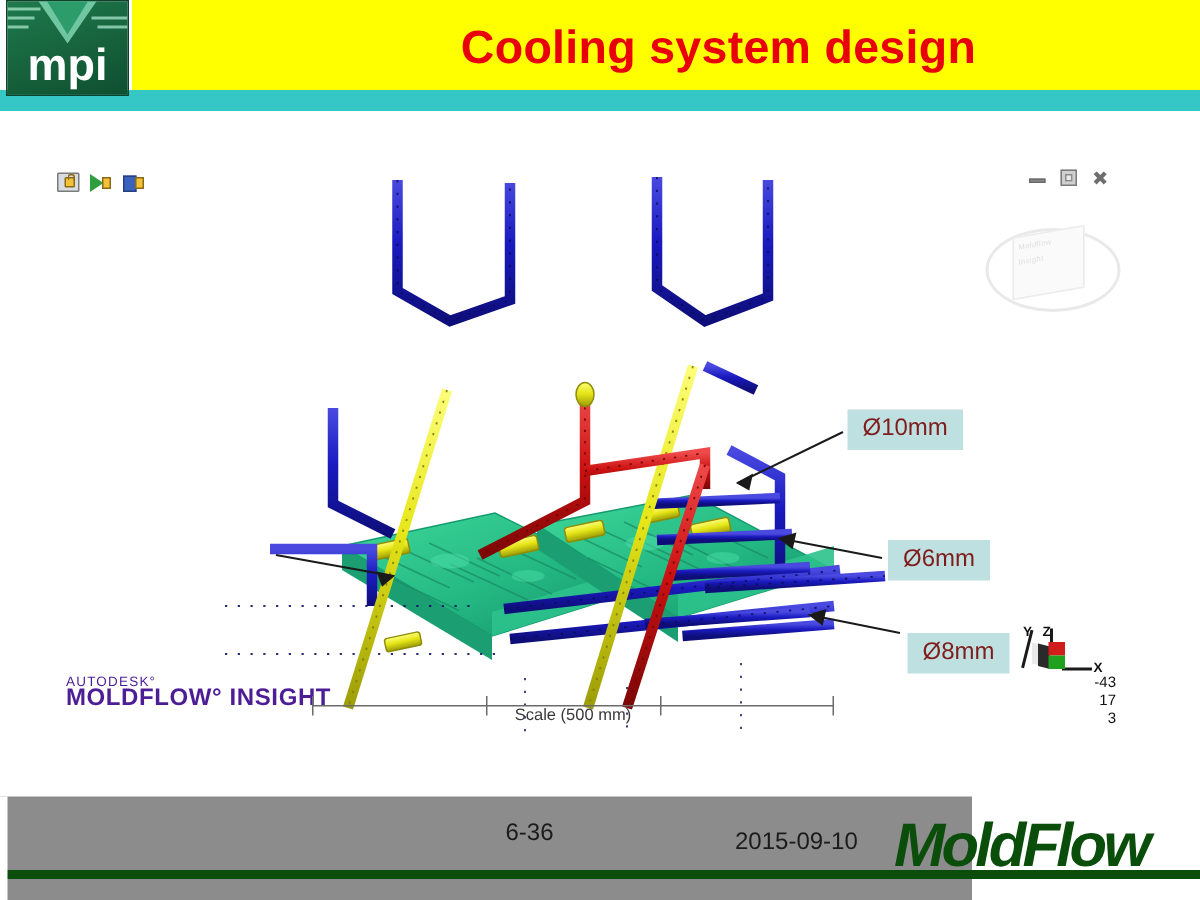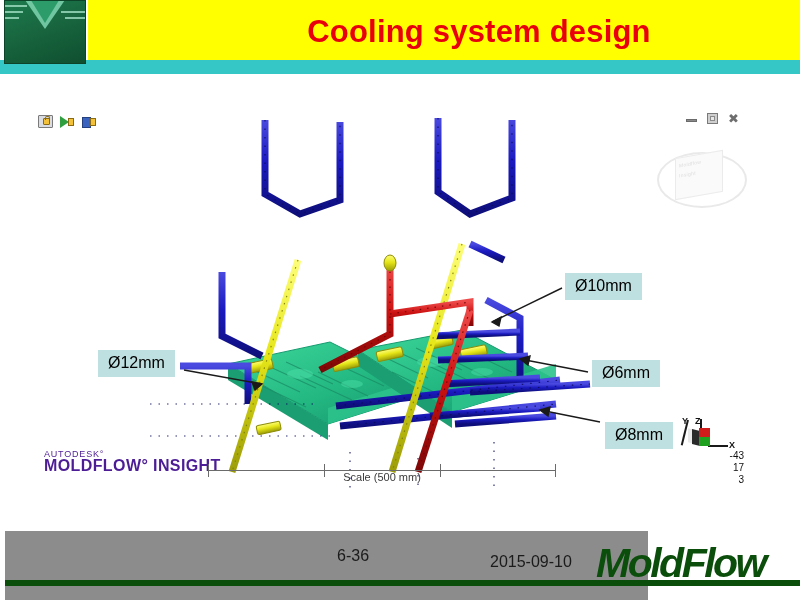--- a/index.html
+++ b/index.html
@@ -114,21 +114,21 @@
     position:absolute;left:20px;top:8px;width:46px;height:40px;
     background:#f0f0f0;border:1px solid #c4c4c4;transform:skewY(-10deg);
   }
   .ghost .blk span{
     display:block;font-size:5px;color:#9a9a9a;padding:4px 3px 0 3px;
     font-family:"Liberation Sans",sans-serif;letter-spacing:.3px;
   }
 
   
   .lbl{
-    position:absolute;background:#bfe0e0;color:#000000;
+    position:absolute;background:#bfe0e0;color:#7f1d1d;
     font-size:16px;font-family:"Liberation Sans", sans-serif;
     padding:4px 10px 5px 10px;white-space:nowrap;
   }
   .lbl-10{left:565px;top:199px;}
   .lbl-12{left:98px;top:276px;}
   .lbl-6{left:592px;top:286px;}
   .lbl-8{left:605px;top:348px;}
 
   
   .autodesk{
@@ -211,20 +211,21 @@
   <div class="teal-strip-left"></div>
 
   <div class="mpi-logo">
     <div class="mpi-line mpi-l1"></div>
     <div class="mpi-line mpi-l2"></div>
     <div class="mpi-line mpi-l3"></div>
     <div class="mpi-line mpi-l4"></div>
     <div class="mpi-line mpi-l5"></div>
     <div class="mpi-tri"></div>
     <div class="mpi-tri2"></div>
+    <div class="mpi-text">mpi</div>
   </div>
 
   <div class="canvas">
 
     <div class="toolbar">
       <div class="tb-ico">
         <div class="ico-frame">
             <div class="lock"></div>
           </div>
       </div>
@@ -426,21 +427,20 @@
 
         <line x1="588" y1="298" x2="520" y2="285"></line>
         <polygon points="520,285 530,282 528,291"></polygon>
 
         <line x1="600" y1="348" x2="540" y2="336"></line>
         <polygon points="540,336 550,333 548,342"></polygon>
       </g>
     </svg>
 
     <div class="lbl lbl-10">Ø10mm</div>
-    <div class="lbl lbl-12">Ø12mm</div>
     <div class="lbl lbl-6">Ø6mm</div>
     <div class="lbl lbl-8">Ø8mm</div>
 
     <div class="autodesk">
       <div class="a1">AUTODESK°</div>
       <div class="a2">MOLDFLOW° INSIGHT</div>
     </div>
 
     <div class="scalebar">
       <div class="line"></div>

